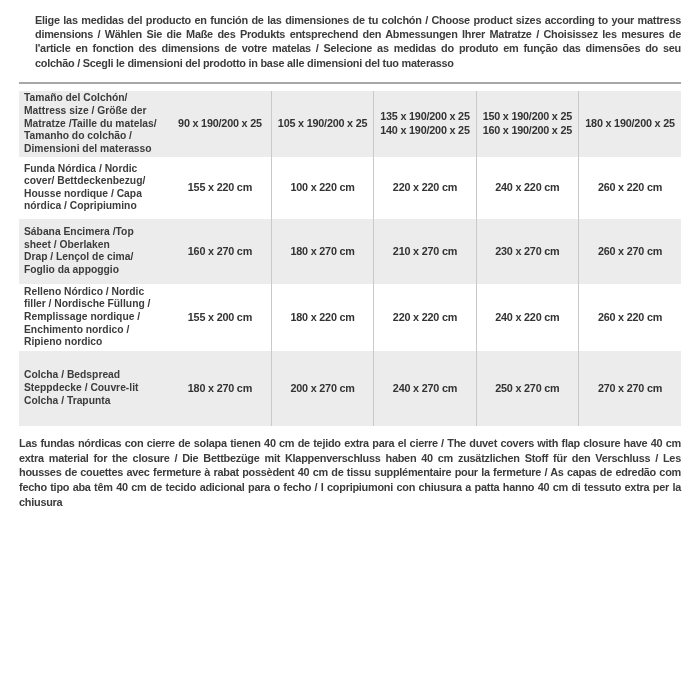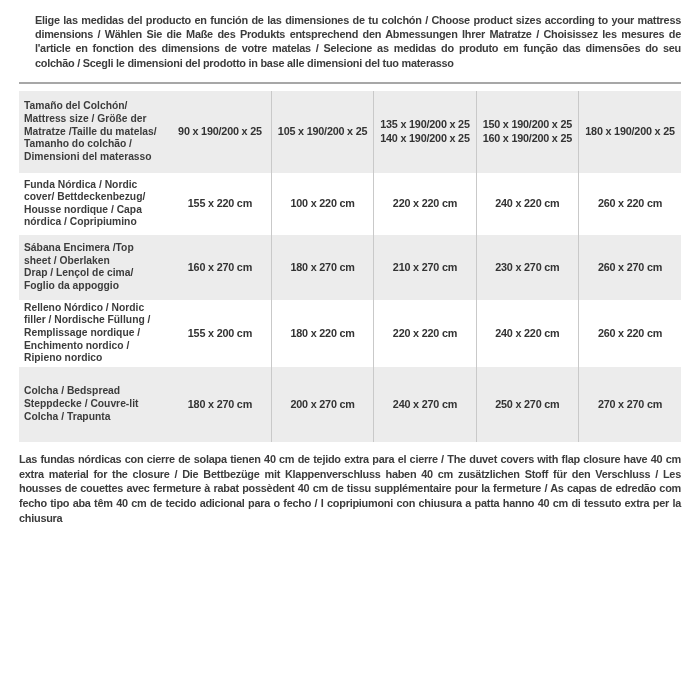--- a/index.html
+++ b/index.html
@@ -20,21 +20,21 @@
     font-size:10.9px;line-height:14.2px;
     text-align:justify;letter-spacing:-0.25px;color:#3c3c3c;
   }
   .toprule{height:2px;background:var(--rule);margin-bottom:7px;}
   table.sizes{
     width:662px;border-collapse:collapse;table-layout:fixed;
   }
   table.sizes col.label-col{width:150px;}
   table.sizes col.val-col{width:102.4px;}
   table.sizes tr:nth-child(odd){background:var(--rowalt);}
-  table.sizes tr:nth-child(1){height:82px;padding-left:31px;}
+  table.sizes tr:nth-child(1){height:66px;padding-left:31px;}
   table.sizes tr:nth-child(2){height:62px;}
   table.sizes tr:nth-child(3){height:65px;border-radius:17px;}
   table.sizes tr:nth-child(4){height:67px;}
   table.sizes tr:nth-child(5){height:75px;padding-left:16px;}
   table.sizes tr:nth-child(6){height:62px;}
   table.sizes tr:nth-child(7){height:62px;}
   table.sizes tr:nth-child(8){height:66px;}
   table.sizes th{
     text-align:left;vertical-align:middle;
     padding:0 2px 0 5px;

